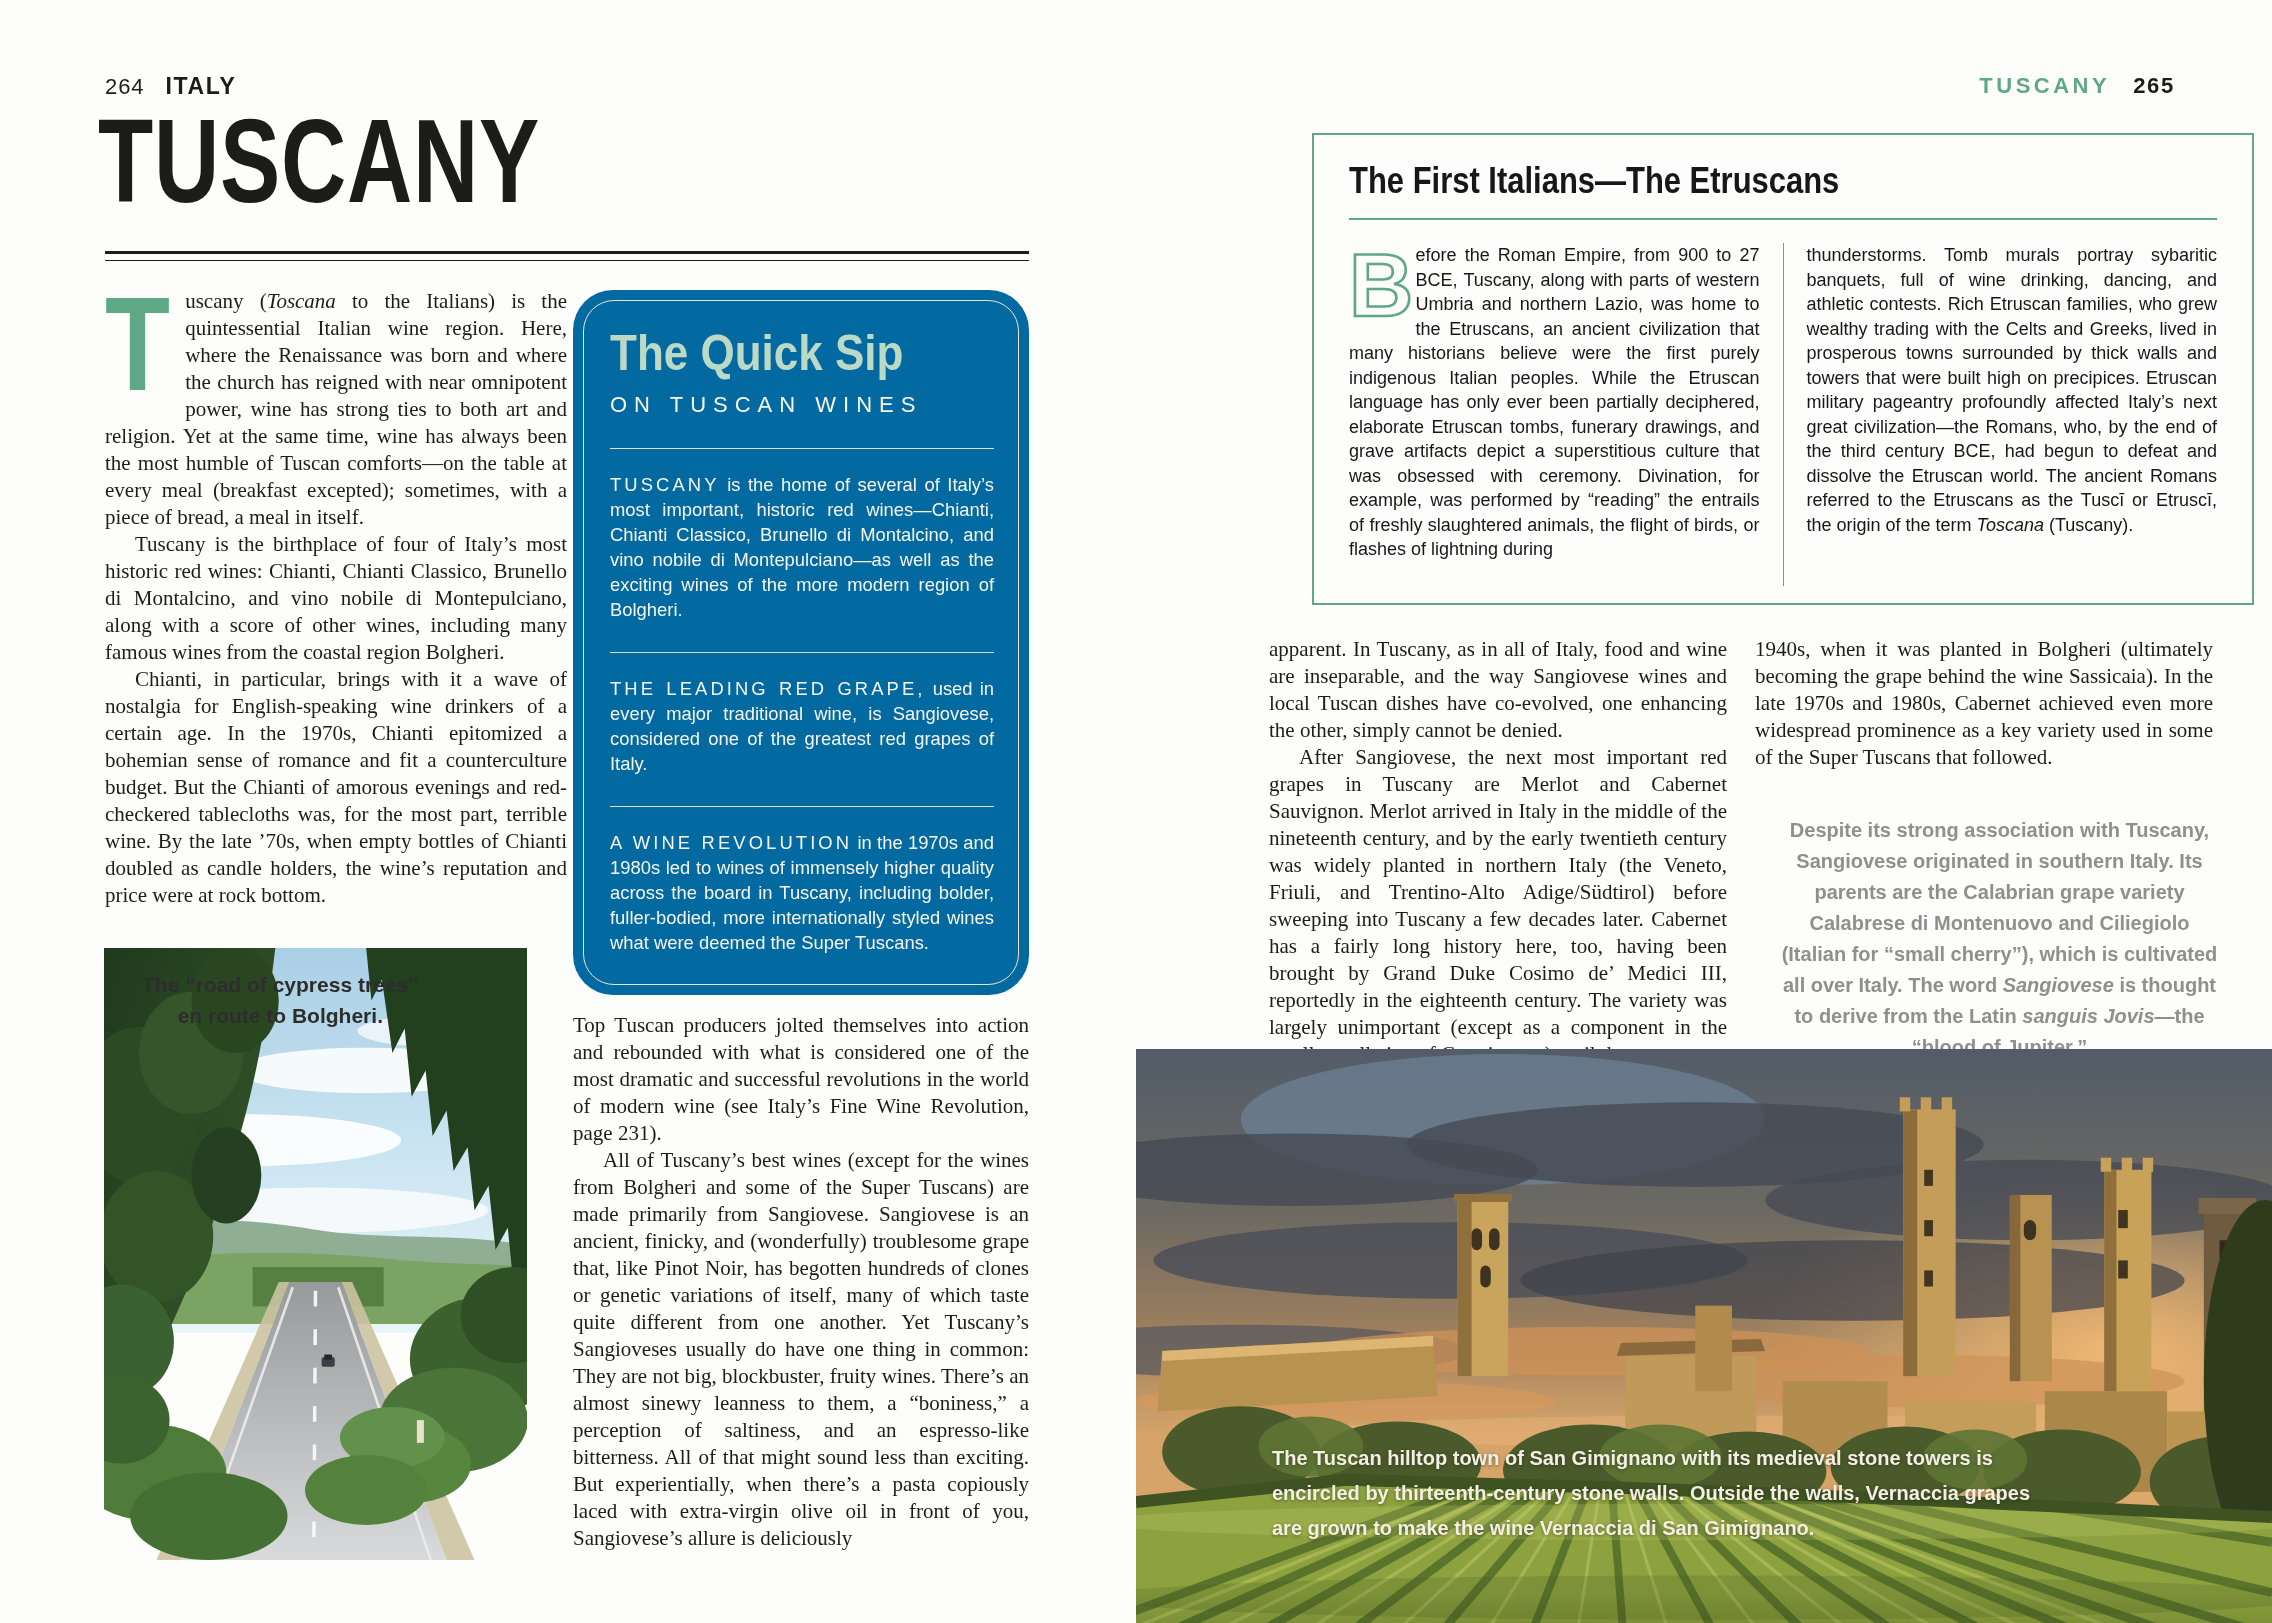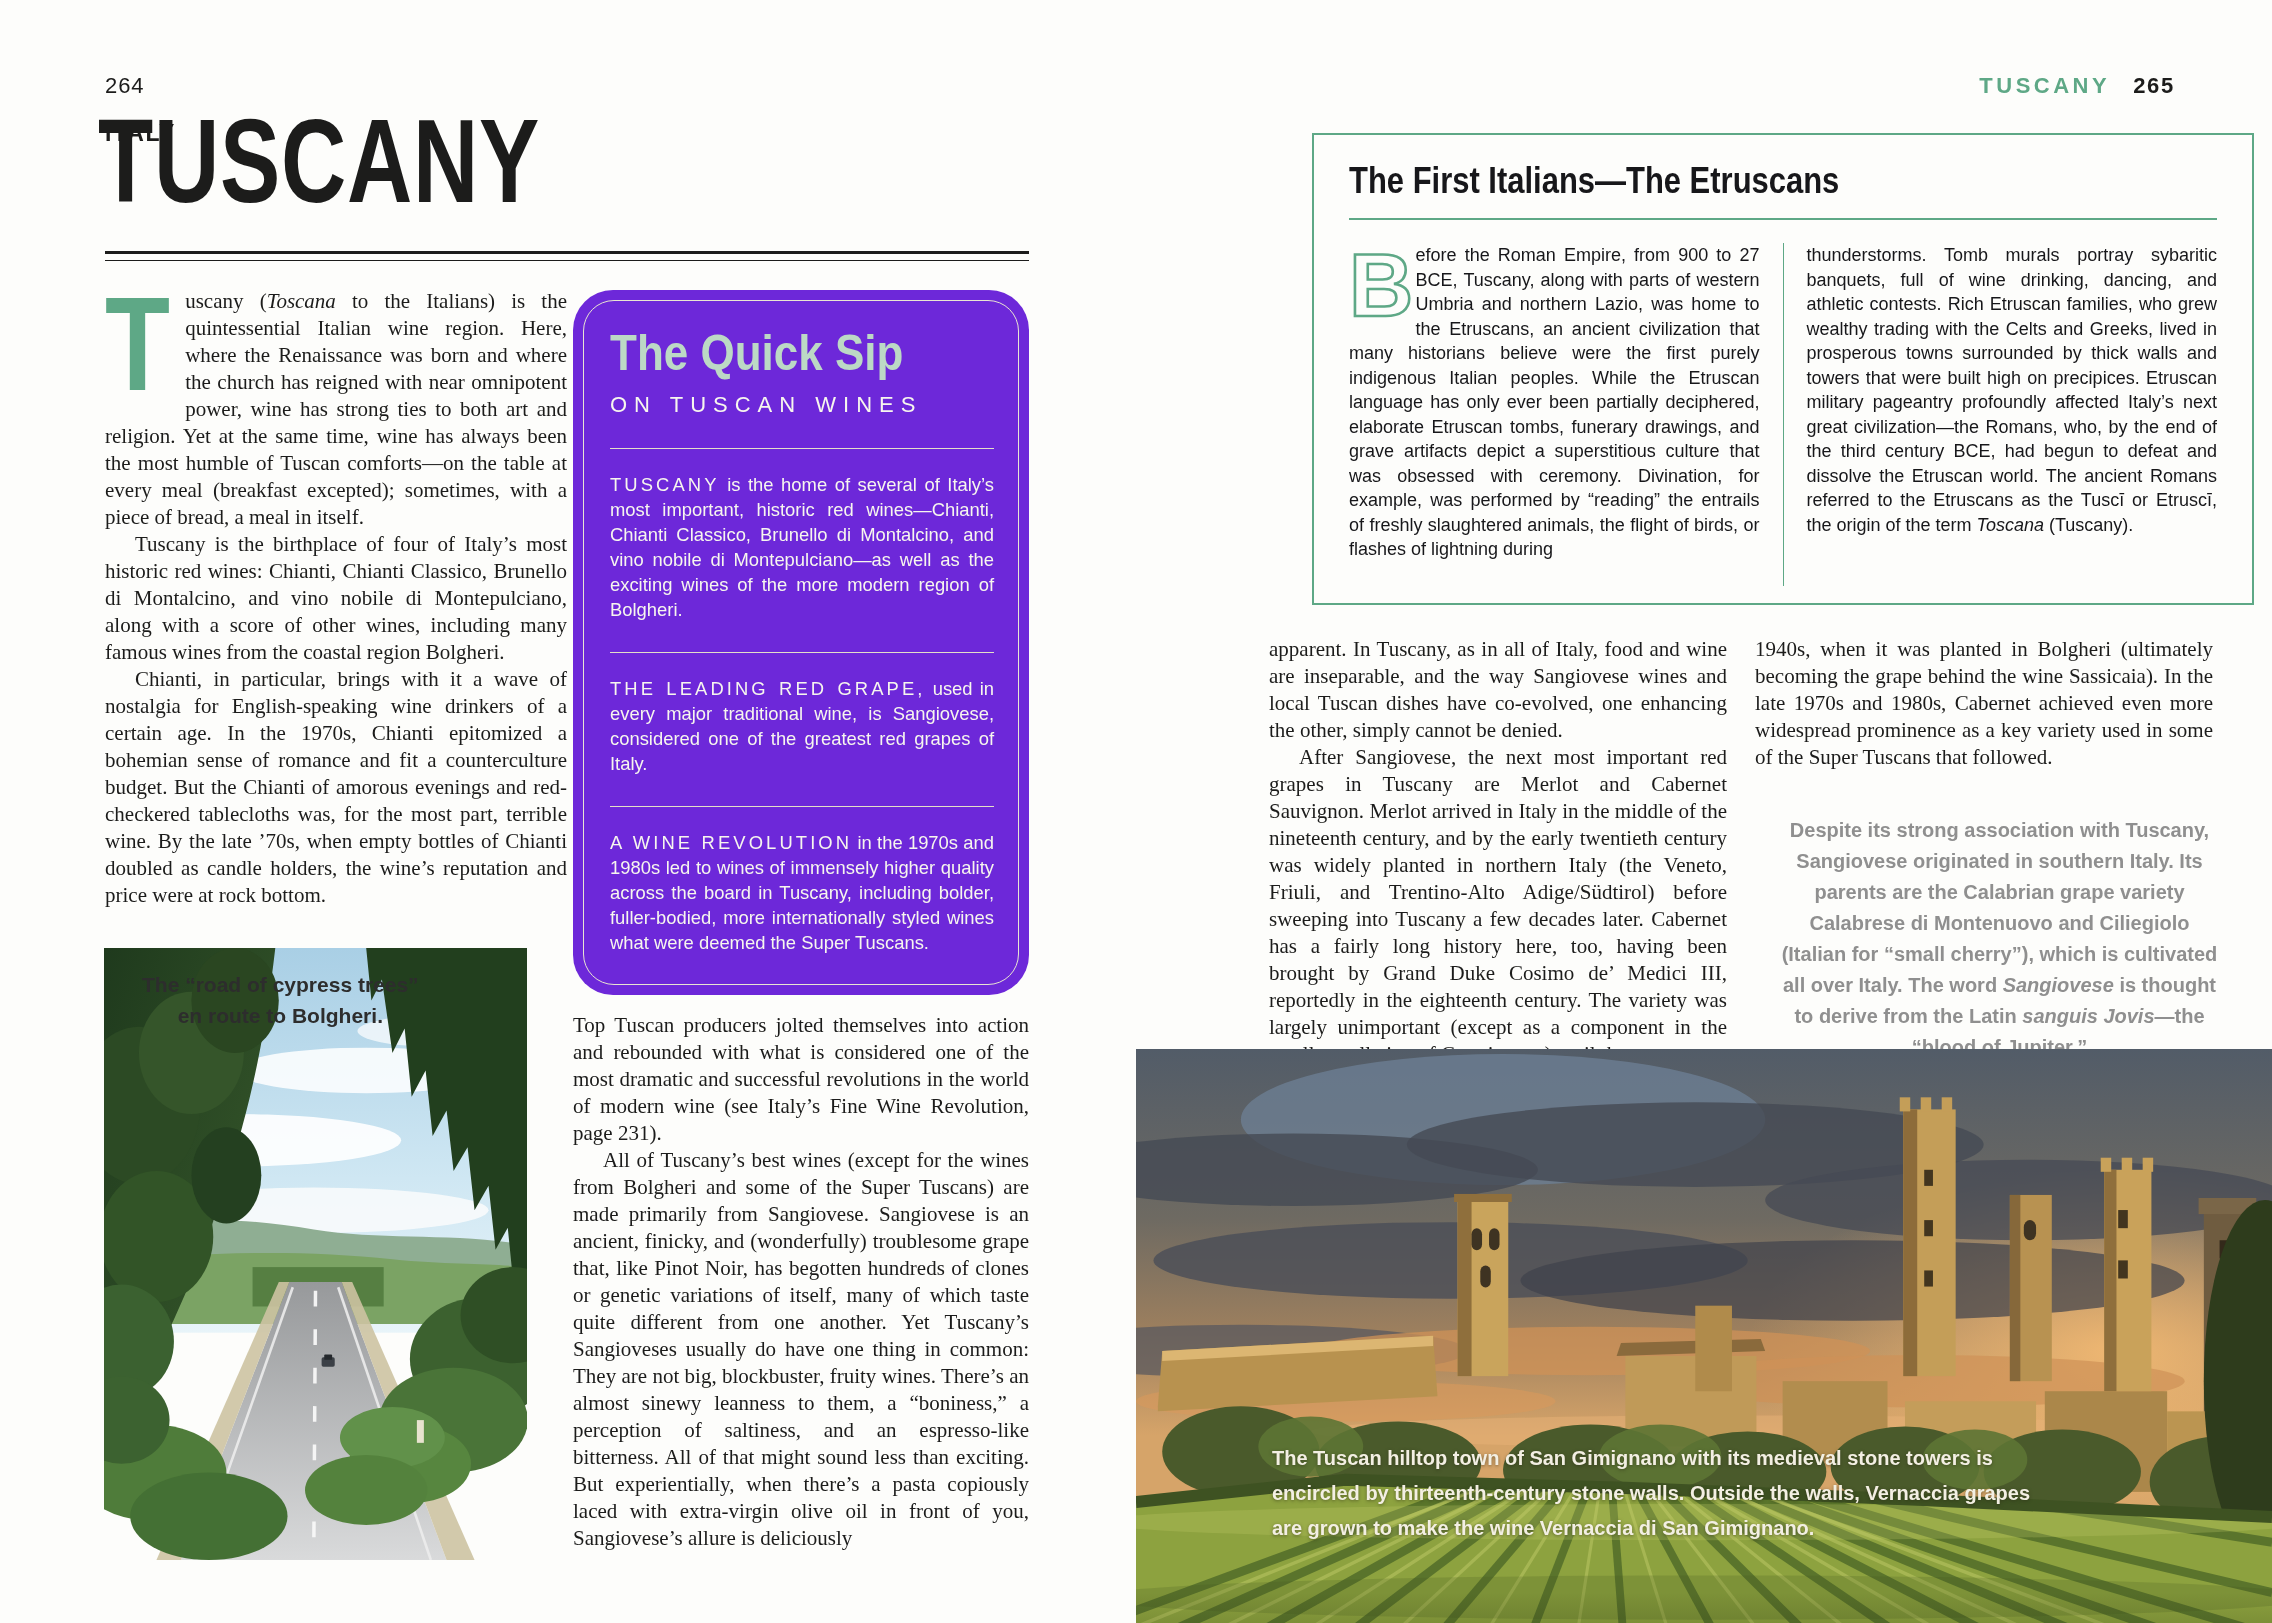--- a/index.html
+++ b/index.html
@@ -2,21 +2,21 @@
 <html style="font-size:14px"><head>
 <meta charset="utf-8">
 <style>
   html,body{margin:0;padding:0;background:#e8e8e8;}
   #spread{position:relative;width:2273px;height:1623px;background:#fdfdfb;overflow:hidden;
           font-family:"Liberation Serif",serif;color:#1c1c1b;}
   .abs{position:absolute;}
 
   
   .folio-left{left:105px;top:73px;display:flex;align-items:baseline;gap:21px;
-     font-family:"Liberation Sans",sans-serif;flex-direction:column;}
+     font-family:"Liberation Sans",sans-serif;}
   .folio-left .num{font-size:22px;letter-spacing:0.9px;}
   .folio-left .sec{font-size:23px;font-weight:bold;letter-spacing:1.7px;}
   .folio-right{right:98px;top:73px;display:flex;align-items:baseline;gap:23px;
      font-family:"Liberation Sans",sans-serif;}
   .folio-right .sec{font-size:22px;font-weight:bold;letter-spacing:3.5px;color:#5ea886;}
   .folio-right .num{font-size:22px;font-weight:bold;letter-spacing:1.7px;}
 
   
   .chapter-title{left:98px;top:101px;font-family:"Liberation Sans",sans-serif;
      font-weight:bold;font-size:119px;line-height:1;letter-spacing:0.9px;
@@ -29,21 +29,21 @@
   .bodytext p{margin:0;}
   .bodytext p.ind{text-indent:30px;}
   .it{font-style:italic;}
   .col1{left:105px;top:288px;width:462px;height:650px;overflow:hidden;}
   .dropcap-t{float:left;width:68px;height:110px;margin:4.4px 12.2px 0 0;
      font-family:"Liberation Sans",sans-serif;font-weight:bold;font-size:133px;line-height:105px;
      color:#5ea886;transform:scaleX(.8);transform-origin:left top;}
   .midcol{left:573px;top:1012px;width:456px;height:569px;overflow:hidden;}
 
   
-  .quickbox{left:573px;top:290px;width:456px;height:705px;background:#6d28d9;border-radius:40px;}
+  .quickbox{left:573px;top:290px;width:456px;height:705px;background:#0369a1;border-radius:40px;}
   .quickbox .innerline{position:absolute;left:9.6px;top:9.6px;right:9.6px;bottom:9.6px;
      border:1.7px solid #e9e5d2;border-radius:31px;pointer-events:none;}
   .quickbox .content{position:absolute;left:37px;right:35px;top:38px;}
   .qs-title{font-family:"Liberation Sans",sans-serif;font-weight:bold;font-size:50px;line-height:1;
      color:#bcd9c5;transform:scaleX(.88);transform-origin:left top;white-space:nowrap;}
   .qs-sub{font-family:"Liberation Sans",sans-serif;font-weight:normal;font-size:22px;
      letter-spacing:7px;color:#f7f6ee;margin-top:14px;}
   .qs-rule{border-top:1.7px solid #e4dfc8;margin:30px 0 23px 0;}
   .qs-p{font-family:"Liberation Sans",sans-serif;font-size:18.4px;line-height:25px;
      color:#f7f6ee;text-align:justify;margin:0;}

